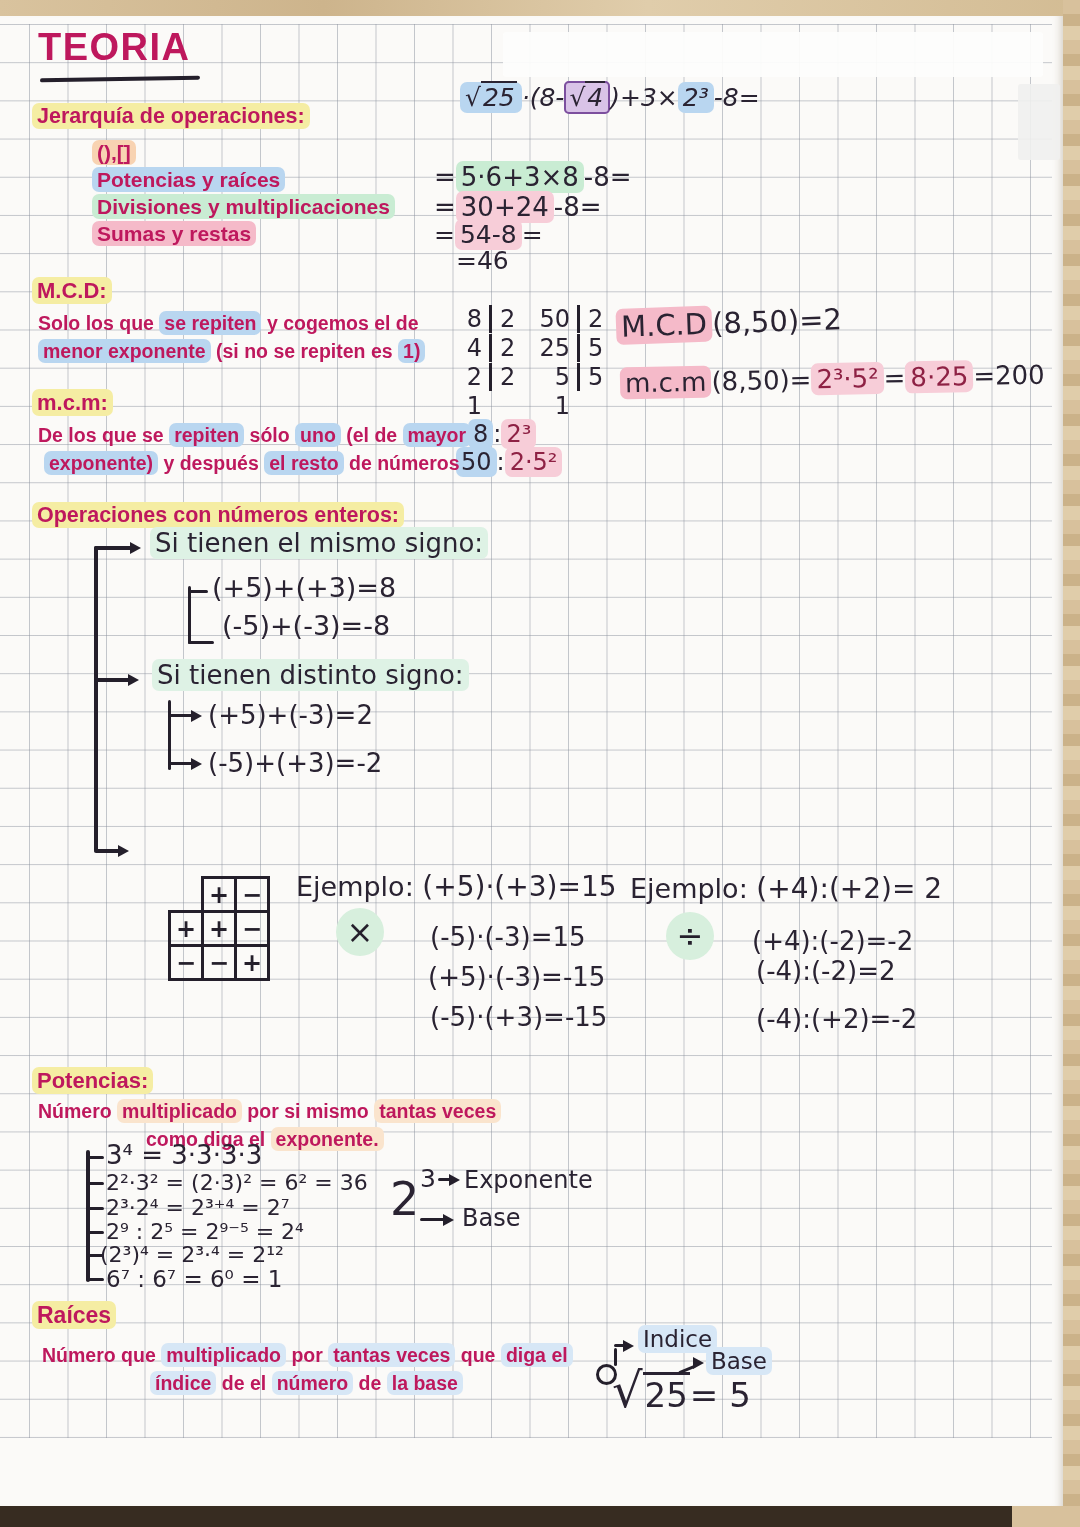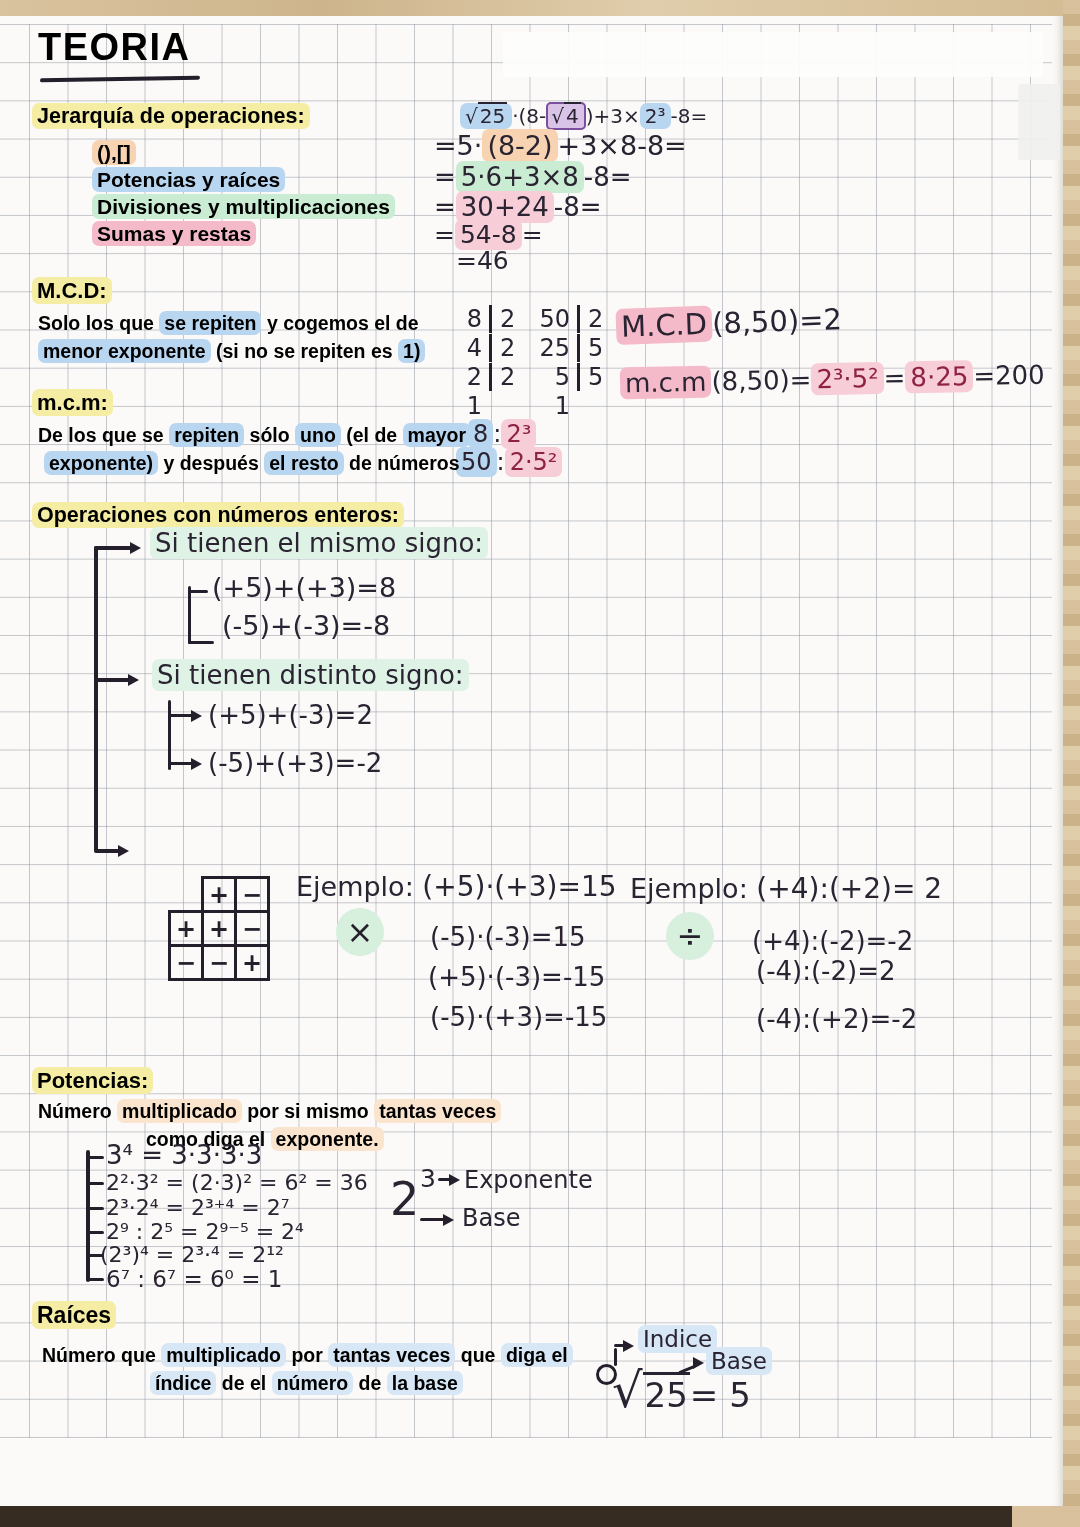--- a/index.html
+++ b/index.html
@@ -1,18 +1,18 @@
 <!DOCTYPE html>
 <html><head>
 <meta charset="utf-8">
 <style>
   html,body{margin:0;padding:0;background:#8a7a66;}
   #scene{position:relative;width:1080px;height:1527px;overflow:hidden;background:#fbfaf8;font-family:"DejaVu Sans",sans-serif;}
   .abs{position:absolute;}
-  .printed{font-family:"Liberation Sans",sans-serif;font-weight:700;color:#000000;}
+  .printed{font-family:"Liberation Sans",sans-serif;font-weight:700;color:#be185d;}
   .hand{font-family:"DejaVu Sans",sans-serif;color:#2a2332;}
   .nowrap{white-space:nowrap;}
   .red{color:#8e2144;}
   .hl{border-radius:7px;padding:1px 5px;}
   .hl-y{background:#f5eda3;}
   .hl-o{background:#f8d3b2;}
   .hl-os{background:#fae4cd;}
   .hl-b{background:#b9d6f0;}
   .hl-bs{background:#d7e7f6;}
   .hl-g{background:#c9ecd3;}
@@ -61,24 +61,23 @@
 
   <div class="abs printed nowrap" style="left:38px;top:26px;font-size:38px;letter-spacing:1.5px;">TEORIA</div>
   <div class="ln" style="left:40px;top:77px;width:160px;height:4px;transform:rotate(-1deg);"></div>
 
   <div class="abs printed nowrap" style="left:32px;top:104px;font-size:21.5px;"><span class="hl hl-y">Jerarquía de operaciones:</span></div>
   <div class="abs printed nowrap" style="left:92px;top:141px;font-size:21px;"><span class="hl hl-o">(),[]</span></div>
   <div class="abs printed nowrap" style="left:92px;top:168px;font-size:21px;"><span class="hl hl-b">Potencias y raíces</span></div>
   <div class="abs printed nowrap" style="left:92px;top:195px;font-size:21px;"><span class="hl hl-g">Divisiones y multiplicaciones</span></div>
   <div class="abs printed nowrap" style="left:92px;top:222px;font-size:21px;"><span class="hl hl-p">Sumas y restas</span></div>
 
-  <div class="abs hand nowrap" style="left:460px;top:104px;font-size:20px;">
+  <div class="abs hand nowrap" style="left:460px;top:83px;font-size:25px;font-style:italic;">
     <span class="hl hl-b"><span>√</span><span class="rad">25</span></span><span>·(8-</span><span class="box-purple"><span>√</span><span class="rad">4</span></span><span>)+3×</span><span class="hl hl-b">2³</span><span>-8=</span>
   </div>
-  <div class="abs hand nowrap" style="left:434px;top:130px;font-size:27px;"><span>=5·</span><span class="hl hl-o">(8-2)</span><span>+3×8-8=</span></div>
   <div class="abs hand nowrap" style="left:434px;top:162px;font-size:26px;"><span>=</span><span class="hl hl-g">5·6+3×8</span><span>-8=</span></div>
   <div class="abs hand nowrap" style="left:434px;top:192px;font-size:26px;"><span>=</span><span class="hl hl-ps">30+24</span><span>-8=</span></div>
   <div class="abs hand nowrap" style="left:434px;top:220px;font-size:25px;"><span>=</span><span class="hl hl-ps">54-8</span><span>=</span></div>
   <div class="abs hand nowrap" style="left:434px;top:246px;font-size:25px;margin-left:22px;">=46</div>
 
   <div class="abs printed nowrap" style="left:32px;top:278px;font-size:22px;border-radius:8px;"><span class="hl hl-y">M.C.D:</span></div>
   <div class="abs printed nowrap" style="left:38px;top:312px;font-size:19.5px;"><span>Solo los que </span><span class="hl hl-b">se repiten</span><span> y cogemos el de</span></div>
   <div class="abs printed nowrap" style="left:38px;top:340px;font-size:19.5px;"><span class="hl hl-b">menor exponente</span><span> (si no se repiten es </span><span class="hl hl-b">1)</span></div>
 
   <div class="ftable hand" style="left:452px;top:304px;">

